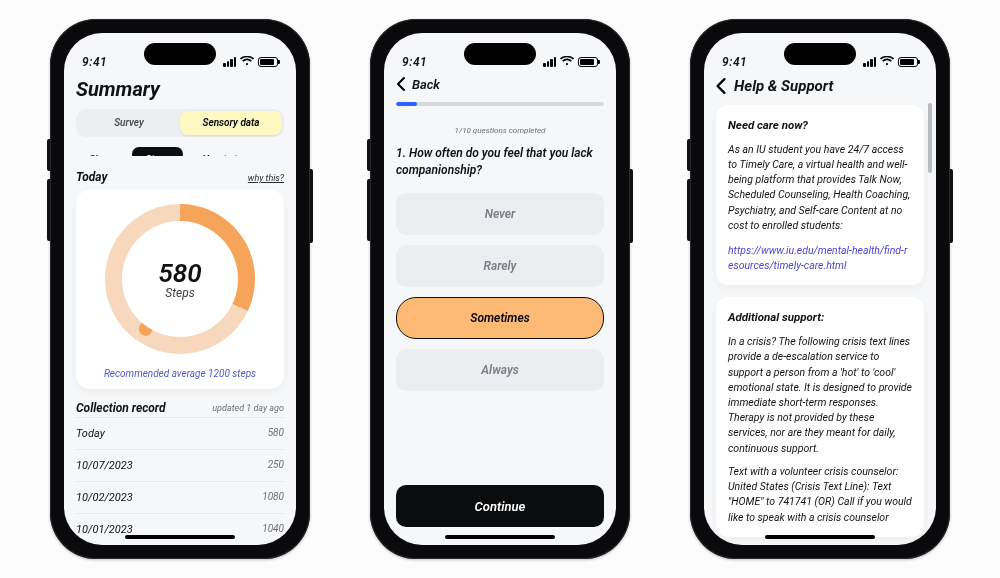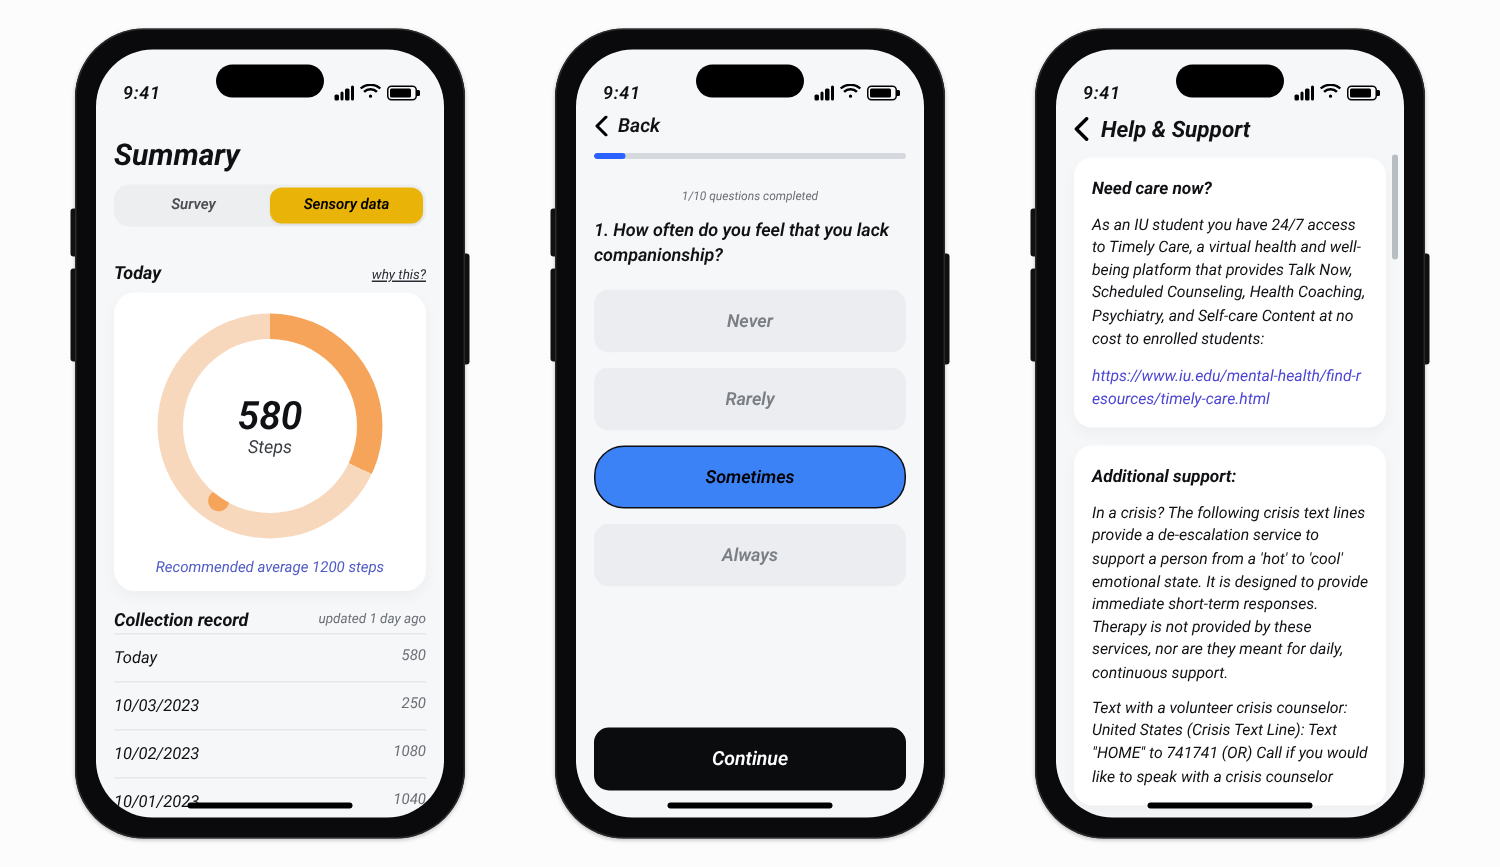--- a/index.html
+++ b/index.html
@@ -63,27 +63,27 @@
   .wifi{font-size:11px; line-height:1;}
   .batt{width:20px; height:10px; border:1px solid #000; border-radius:3px; position:relative;}
   .batt::after{content:""; position:absolute; right:-3px; top:2px; width:2px; height:4px; background:#000; border-radius:0 1px 1px 0;}
   .batt i{position:absolute; left:1px; top:1px; bottom:1px; width:80%; background:#000; border-radius:1px;}
   .home-ind{position:absolute; bottom:6px; left:50%; transform:translateX(-50%);
     width:110px; height:4px; background:#000; border-radius:3px; z-index:6;}
 
   .content{flex:1 1 auto; overflow:hidden; padding:0 12px; display:flex; flex-direction:column;}
 
   
-  .h1{font-size:20px; font-weight:700; margin:16px 0 8px;}
+  .h1{font-size:20px; font-weight:700; margin:2px 0 8px;}
   .segmented{
     background:var(--pill-bg); border-radius:10px; height:28px;
     display:flex; padding:2px; font-size:10px; font-weight:600;
   }
   .segmented .seg{flex:1; text-align:center; line-height:24px; border-radius:8px; color:#4a4d52;}
-  .segmented .seg.active{background:#eab308; color:#000; box-shadow:0 1px 2px rgba(0,0,0,.08);}
+  .segmented .seg.active{background:#fef9c3; color:#000; box-shadow:0 1px 2px rgba(0,0,0,.08);}
   .chiprow{display:flex; gap:6px; overflow:hidden; margin:10px 0 4px;}
   .chip{font-size:10px; font-weight:600; color:#101114; padding:6px 12px; border-radius:14px; white-space:nowrap; border:1px solid transparent;}
   .chip.active{background:#0b0c0e; color:#fff;}
   .rowhead{display:flex; justify-content:space-between; align-items:baseline; margin:10px 0 6px;}
   .rowhead b{font-size:12px;}
   .why{font-size:9px; color:#2a2d33; text-decoration:underline;}
   .ringcard{
     background:var(--card); border-radius:14px; padding:14px 10px 10px;
     box-shadow:0 4px 10px rgba(0,0,0,.04);
     display:flex; flex-direction:column; align-items:center;
@@ -108,21 +108,21 @@
 
   
   .navback{display:flex; gap:6px; font-size:13px; font-weight:600; margin:2px 0 10px;}
   .navback svg{width:10px; height:14px;}
   .progressbar{height:4px; border-radius:3px; background:#d5d8dd; overflow:hidden; position:relative;}
   .progressbar i{position:absolute; left:0; top:0; bottom:0; width:10%; background:#2a61ff; border-radius:3px;}
   .progresscap{text-align:center; font-size:8px; color:var(--muted); margin:20px 0 10px;}
   .question{font-size:12px; font-weight:600; line-height:1.4; margin-bottom:14px;}
   .opt{height:42px; border-radius:10px; display:grid; place-items:center; font-size:12px; font-weight:600;
        background:#ebedf0; color:#7a7e85; margin-bottom:10px; border:1px solid transparent;}
-  .opt.selected{background:#3b82f6; color:#000; border-color:#0e0f11;border-radius:20px;}
+  .opt.selected{background:#fdba74; color:#000; border-color:#0e0f11;border-radius:20px;}
   .cta{margin-top:auto; margin-bottom:18px; height:42px; border-radius:10px; background:#0b0c0e; color:#fff;
        display:grid; place-items:center; font-size:13px; font-weight:600;}
 
   
   .navtitle{display:flex; align-items:center; gap:8px; font-size:15px; font-weight:700; margin:2px 0 10px;}
   .supportcard{background:var(--card); border-radius:12px; padding:12px 12px; font-size:10.5px; line-height:1.45; margin-bottom:12px;
                box-shadow:0 4px 10px rgba(0,0,0,.04);}
   .supportcard b{font-size:11.5px;}
   .supportcard p{margin:8px 0 0;}
   .link{color:var(--blue-link); word-break:break-all; display:inline-block; margin-top:10px;}
@@ -190,21 +190,21 @@
       <div class="subhead">
         <b>Collection record</b>
         <span>updated 1 day ago</span>
       </div>
       <div>
         <div class="datarow">
           <span>Today</span>
           <span>580</span>
         </div>
         <div class="datarow">
-          <span>10/03/2023</span>
+          <span>10/07/2023</span>
           <span>250</span>
         </div>
         <div class="datarow">
           <span>10/02/2023</span>
           <span>1080</span>
         </div>
         <div class="datarow">
           <span>10/01/2023</span>
           <span>1040</span>
         </div>

